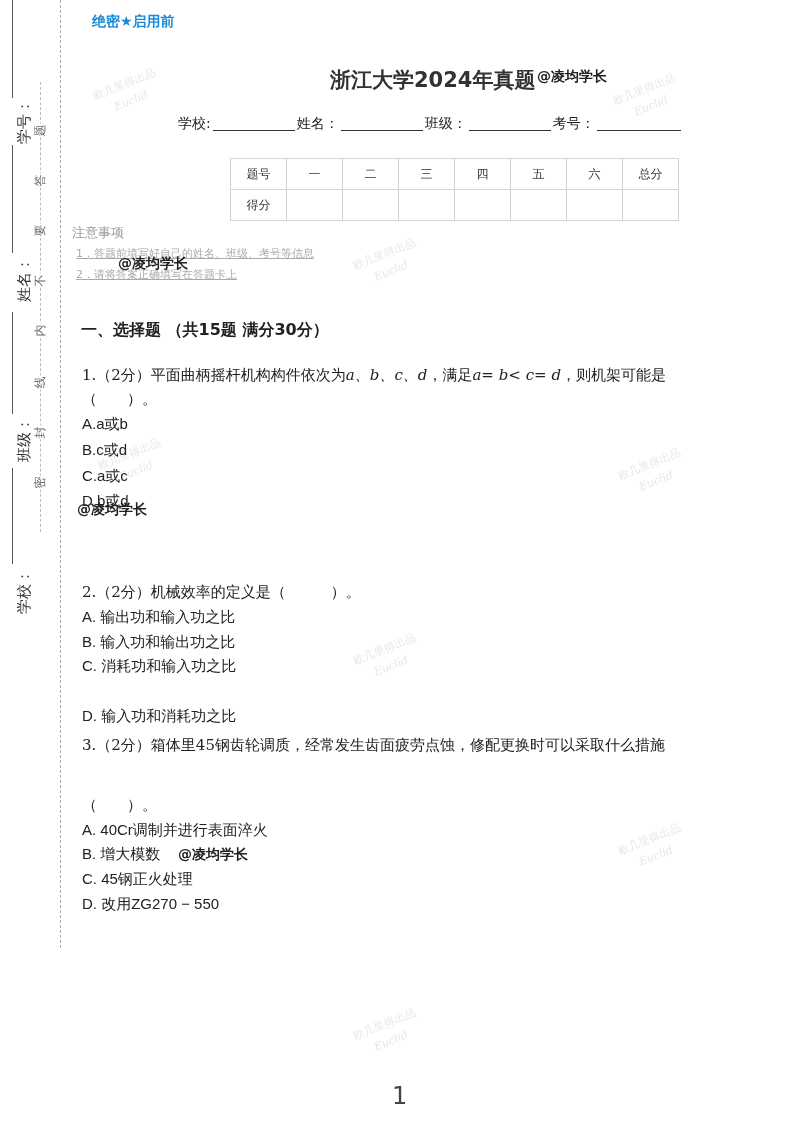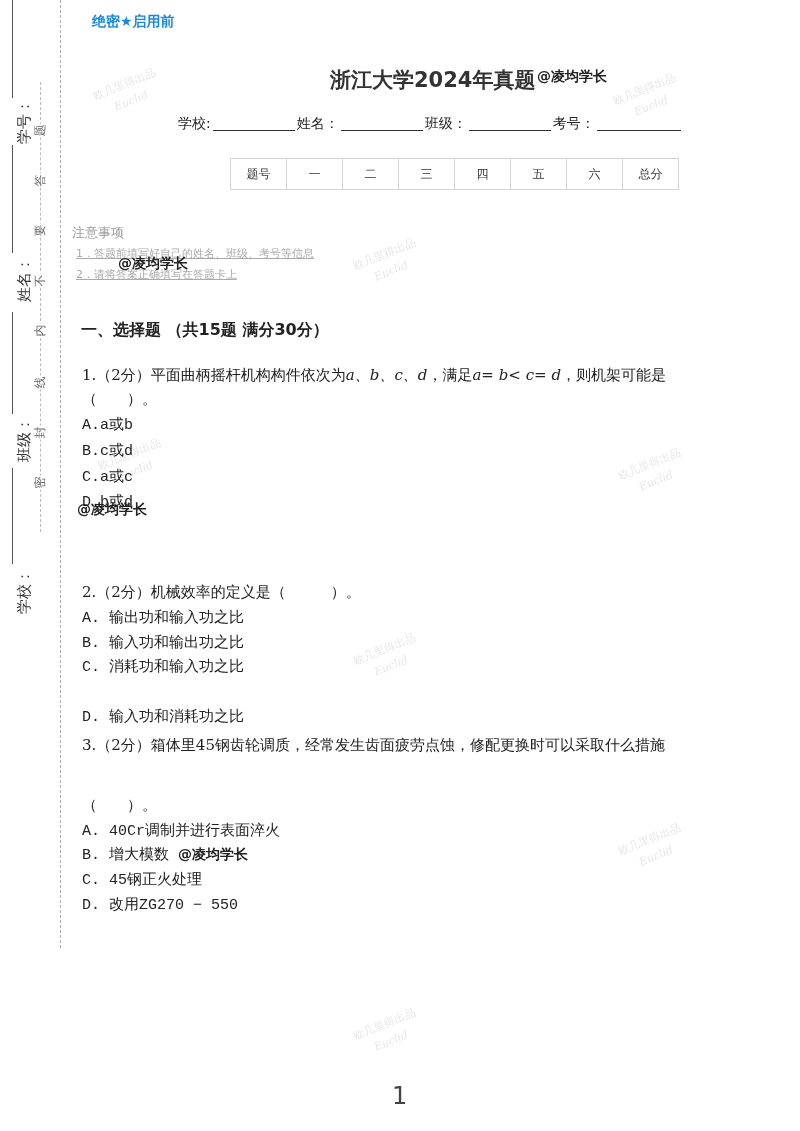--- a/index.html
+++ b/index.html
@@ -25,21 +25,21 @@
   table.score { position:absolute; left:230px; top:158px; border-collapse:collapse; font-size:12px; color:#333; }
   table.score td { border:1px solid #d4d4d4; width:49px; height:24px; text-align:center; padding:3px; }
 
   .notice-title { left:72px; top:224px; font-size:13px; color:#999; }
   .notice-item { left:76px; font-size:11px; color:#aaa;text-decoration:underline; }
   .overlay-tag { font-size:14px; font-weight:bold; color:#222; }
 
   .section { left:81px; top:320px; font-size:16px; font-weight:bold; color:#222; }
   .q { font-family:"DejaVu Serif","Liberation Serif",serif; font-size:15px; color:#222; position:absolute; left:82px; }
   .q i { font-style:italic; }
-  .opt { font-family:Liberation Mono, monospace; font-size:15px; color:#222; position:absolute; left:82px; }
+  .opt { font-family:Liberation Sans, sans-serif; font-size:15px; color:#222; position:absolute; left:82px; }
 
   .page-num { left:392px; top:1082px; font-size:24px; color:#444; }
 
   .wm { position:absolute; color:rgba(200,200,200,0.45); font-size:11px; transform:rotate(-22deg); text-align:center; line-height:18px; pointer-events:none; }
   .wm .en { font-style:italic; font-family:"DejaVu Serif",serif; }
 </style>
 </head>
 <body>
 
 <div class="bind-solid" style="top:0;height:98px;"></div>
@@ -114,20 +114,30 @@
       <tr>
     <td>题号</td>
     <td>一</td>
     <td>二</td>
     <td>三</td>
     <td>四</td>
     <td>五</td>
     <td>六</td>
     <td>总分</td>
   </tr>
+  <tr>
+    <td>得分</td>
+    <td></td>
+    <td></td>
+    <td></td>
+    <td></td>
+    <td></td>
+    <td></td>
+    <td></td>
+  </tr>
 </tbody>
   </table>
 
 <div class="abs notice-title">注意事项</div>
 <div class="abs notice-item" style="top:246px;">1．答题前填写好自己的姓名、班级、考号等信息</div>
 <div class="abs notice-item" style="top:267px;">2．请将答案正确填写在答题卡上</div>
 <div class="abs overlay-tag" style="left:118px;top:255px;">@凌均学长</div>
 
 <div class="abs section">一、选择题  （共15题 满分30分）</div>
 

